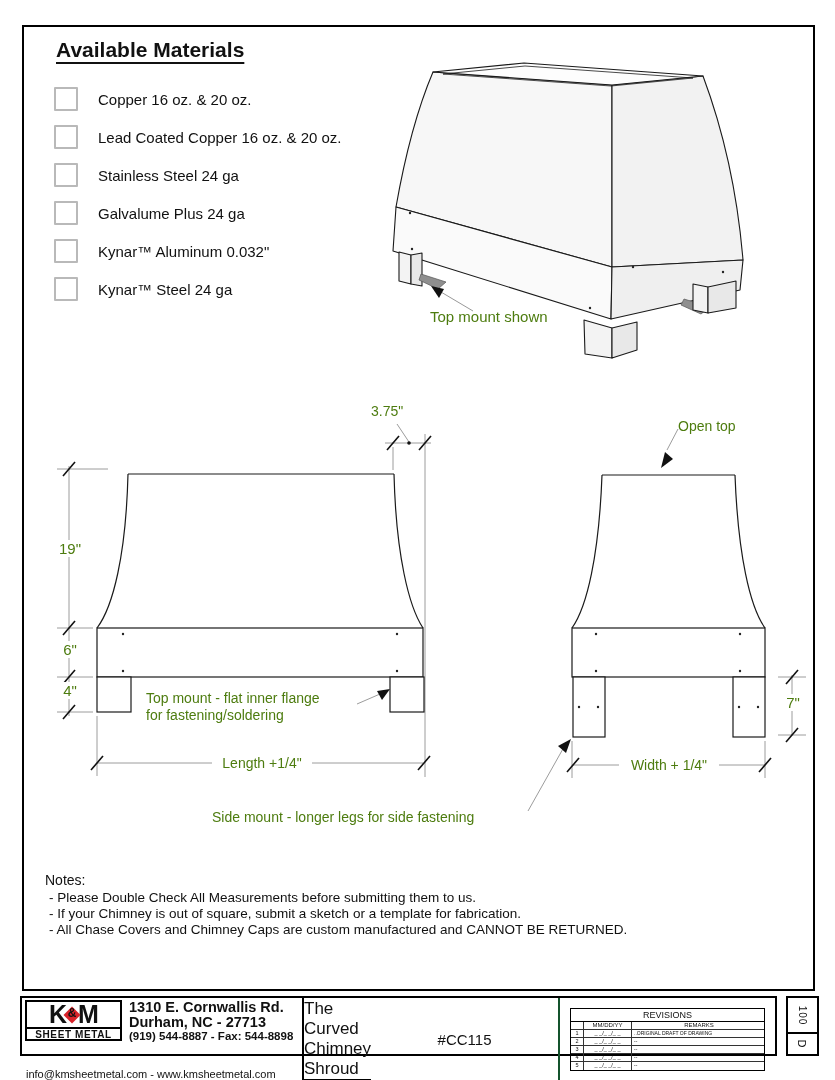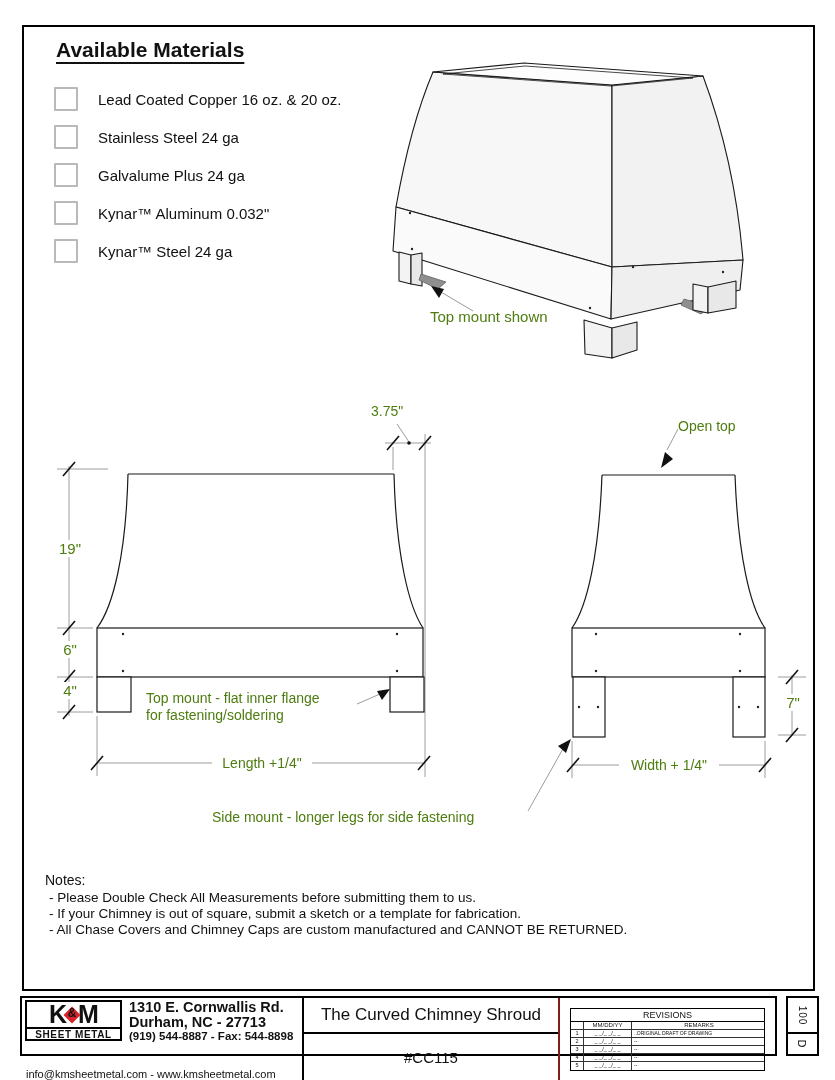--- a/index.html
+++ b/index.html
@@ -32,21 +32,21 @@
   .km-logo{position:absolute;left:3px;top:2px;width:97px;height:41px;border:2px solid #000;box-sizing:border-box;background:#fff;}
   .km-top{display:flex;align-items:center;justify-content:center;height:25px;font-weight:900;font-size:25px;line-height:1;letter-spacing:-1px;}
   .km-diamond{position:relative;width:16px;height:18px;margin:0 -2px;}
   .km-diamond i{position:absolute;left:2px;top:3px;width:12px;height:12px;background:#d9232a;transform:rotate(45deg);}
   .km-diamond b{position:absolute;left:0;top:1px;width:100%;text-align:center;font-size:12px;font-weight:900;letter-spacing:0;}
   .km-sub{border-top:2px solid #000;font-size:10px;font-weight:bold;text-align:center;letter-spacing:0.6px;line-height:12px;}
   .addr{margin-left:104px;}
   .addr .a1,.addr .a2{font-size:14.5px;font-weight:bold;line-height:15px;white-space:nowrap;}
   .addr .a3{font-size:11.5px;font-weight:bold;line-height:12px;white-space:nowrap;}
   .contact{position:absolute;left:4px;bottom:1px;font-size:11px;white-space:nowrap;}
-  .tb-c2{border-right:2px solid #7f1d1d;display:flex;flex-direction:column;}
+  .tb-c2{border-right:2px solid #14532d;display:flex;}
   .tb-title{flex:0 0 34px;display:flex;align-items:center;justify-content:center;font-size:17px;border-bottom:2px solid #000;}
   .tb-num{flex:1;display:flex;align-items:center;justify-content:center;font-size:15px;}
   .tb-c3{padding:10px;box-sizing:border-box;}
   .rev{border:1px solid #000;height:100%;box-sizing:border-box;display:flex;flex-direction:column;}
   .rev-title{font-size:9px;text-align:center;line-height:12px;border-bottom:1px solid #000;}
   .rev-grid{flex:1;display:grid;grid-template-columns:13px 48px 1fr;grid-auto-rows:1fr;}
   .rev-grid>div{border-bottom:1px solid #333;border-right:1px solid #333;overflow:hidden;
        font-size:5.5px;line-height:7px;text-align:center;white-space:nowrap;}
   .rev-grid>div:nth-child(3n){border-right:none;}
   .rev-grid>div.rr{text-align:left;padding-left:2px;font-size:5px;}
@@ -179,20 +179,24 @@
         <circle cx="739" cy="707" r="1.2"></circle>
           <circle cx="758" cy="707" r="1.2"></circle>
       </g>
     </g>
   </svg>
 
   <section id="materials" class="abs">
     <h1>Available Materials</h1>
     <div class="mat-row">
       <span class="cb"></span>
+      <span class="mat-label">Copper 16 oz. &amp; 20 oz.</span>
+    </div>
+    <div class="mat-row">
+      <span class="cb"></span>
       <span class="mat-label">Lead Coated Copper 16 oz. &amp; 20 oz.</span>
     </div>
     <div class="mat-row">
       <span class="cb"></span>
       <span class="mat-label">Stainless Steel 24 ga</span>
     </div>
     <div class="mat-row">
       <span class="cb"></span>
       <span class="mat-label">Galvalume Plus 24 ga</span>
     </div>

